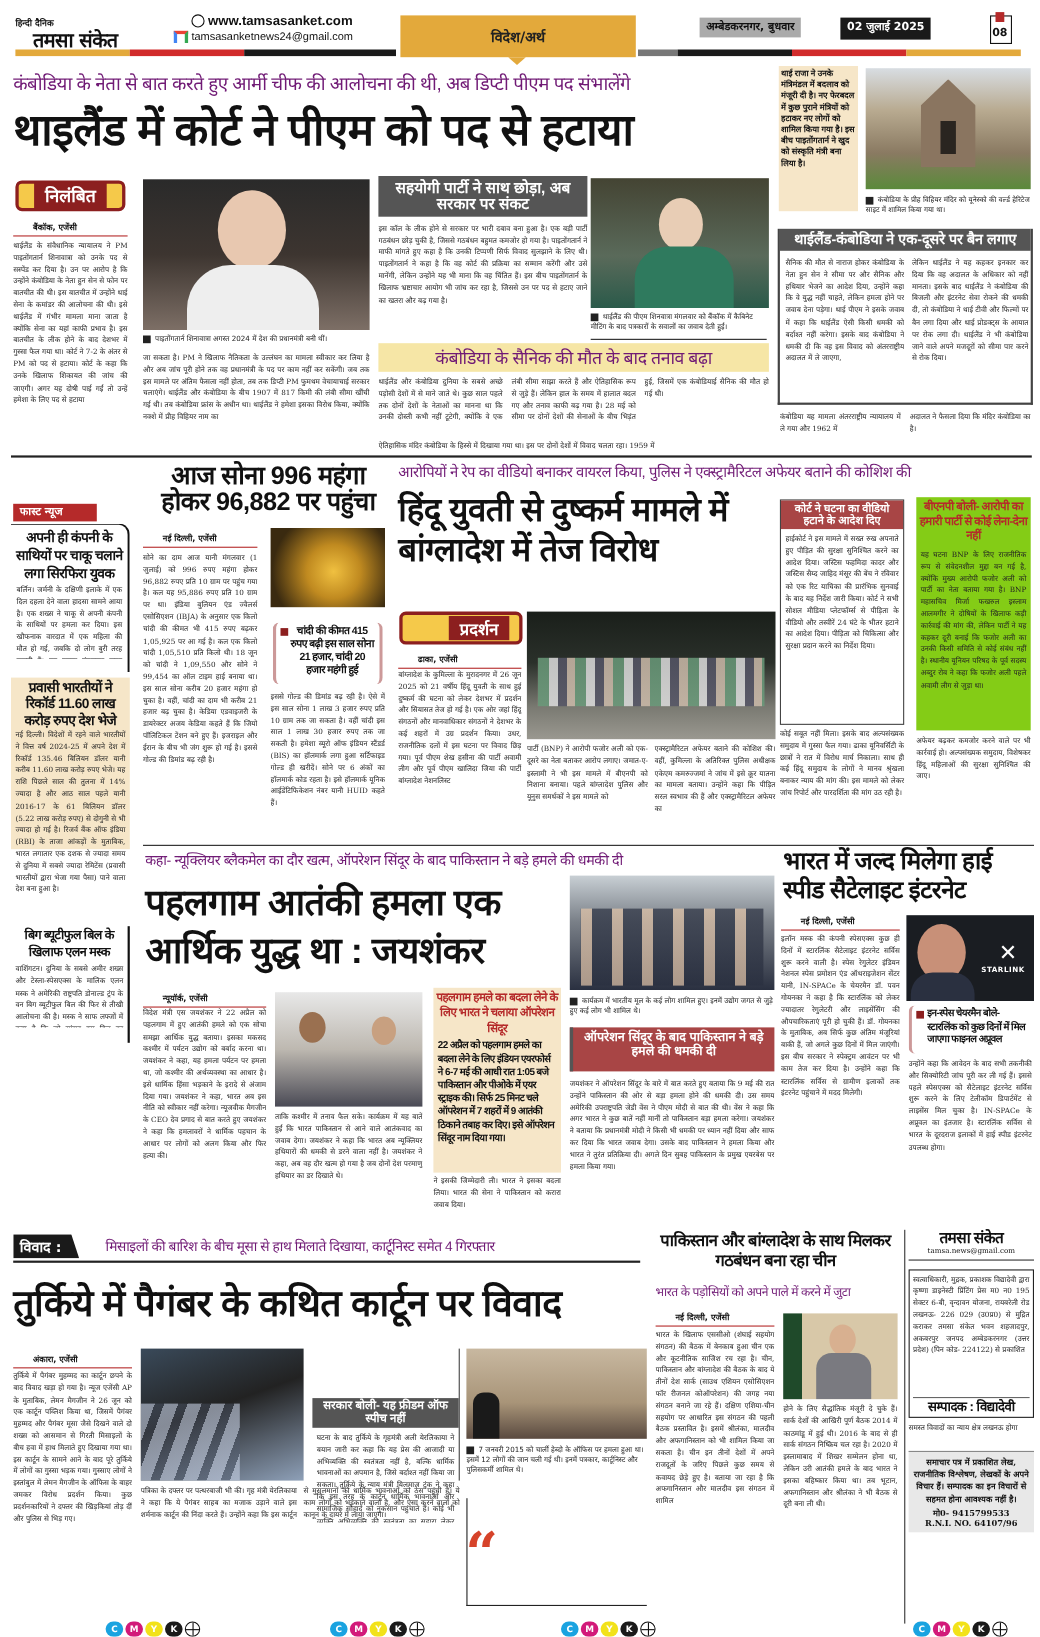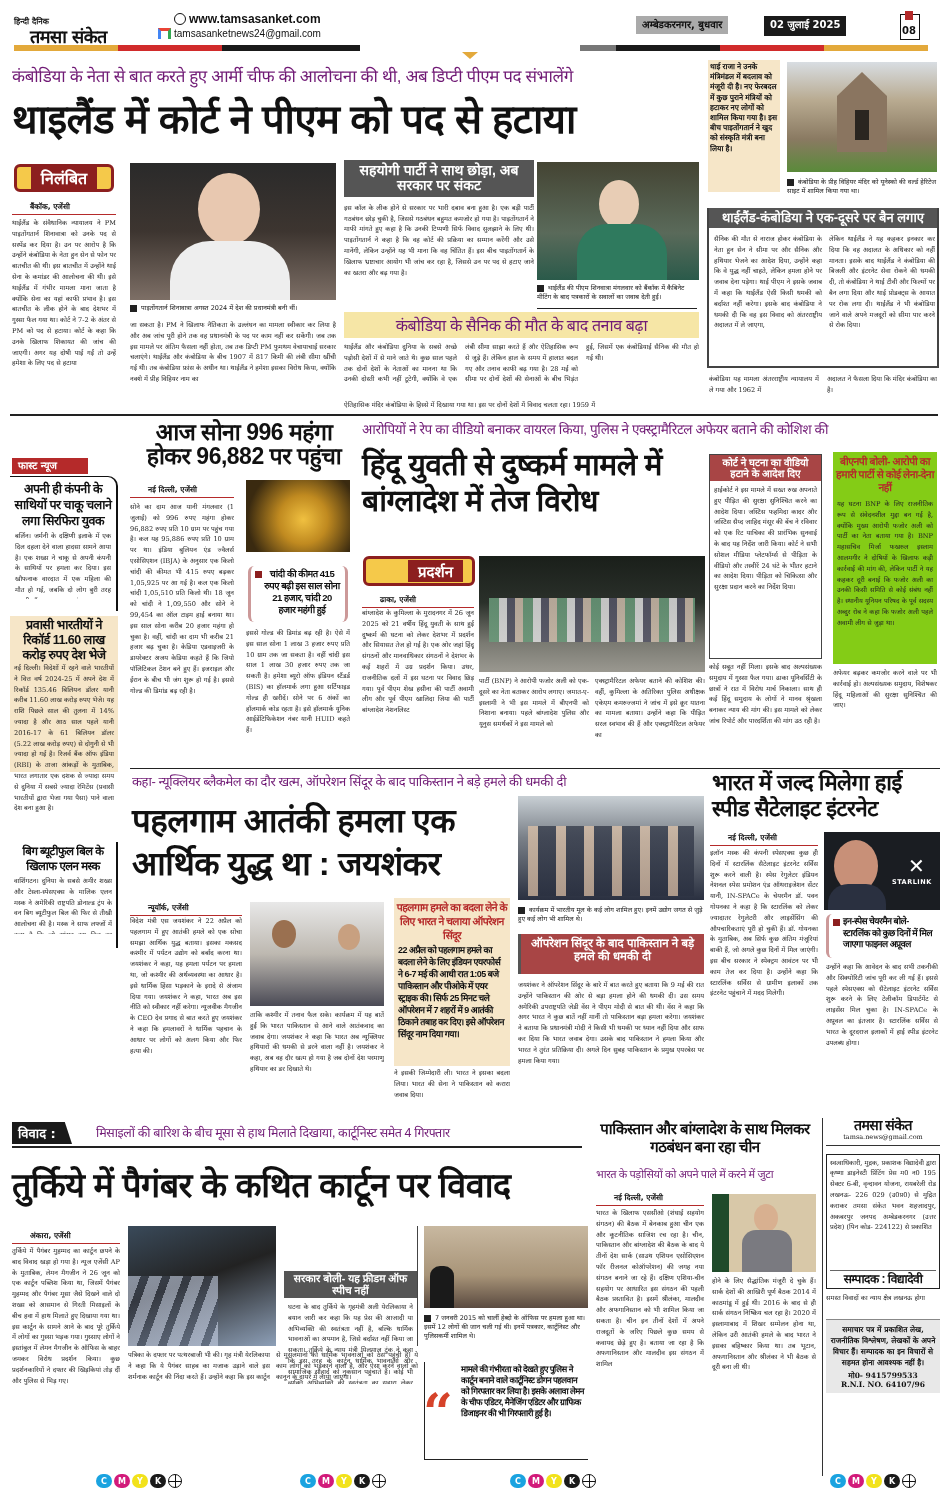--- a/index.html
+++ b/index.html
@@ -29,20 +29,23 @@
 </head>
 <body>
 
 <div class="abs" style="left:0;top:0;width:945px;height:52px;">
   <div class="abs mast-small" style="left:14px;top:15px;font-size:8px;">हिन्दी दैनिक</div>
   <div class="abs mast-big" style="left:30px;top:24px;font-size:18px;">तमसा संकेत</div>
   <div class="abs" style="left:174px;top:13px;width:12px;height:12px;border:1.5px solid #111;border-radius:50%;"></div>
   <div class="abs" style="left:189px;top:12px;font-size:12px;font-weight:bold;font-family:'Liberation Sans',sans-serif;">www.tamsasanket.com</div>
   <div class="abs" style="left:158px;top:28px;width:13px;height:11px;border-left:3px solid #4285f4;border-right:3px solid #34a853;border-top:3px solid #ea4335;"></div>
   <div class="abs" style="left:174px;top:28px;font-size:10px;font-family:'Liberation Sans',sans-serif;">tamsasanketnews24@gmail.com</div>
+  <div class="abs" style="left:364px;top:14px;width:214px;height:38px;background:#e3a93b;display:flex;align-items:center;justify-content:center;">
+    <span style="font-size:13px;font-weight:bold;color:#222;">विदेश/अर्थ</span>
+  </div>
   <div class="abs" style="left:462px;top:52px;width:0;height:0;border-left:8px solid transparent;border-right:8px solid transparent;border-top:7px solid #e3a93b;"></div>
   <div class="abs" style="left:636px;top:16px;height:18px;padding:0 6px;background:#aaa;font-size:10px;font-weight:bold;line-height:18px;">अम्बेडकरनगर, बुधवार</div>
   <div class="abs" style="left:764px;top:16px;height:20px;padding:0 6px;background:#1a1a1a;color:#fff;font-size:10px;font-weight:bold;line-height:18px;">02 जुलाई 2025</div>
   <div class="abs" style="left:900px;top:14px;width:20px;height:26px;border:1.5px solid #111;">
     <div class="abs" style="left:4px;top:-4px;width:8px;height:9px;background:#b52a2a;"></div>
     <span class="abs" style="left:1px;top:10px;font-size:10px;font-weight:bold;">08</span>
   </div>
 
   <div class="abs hd-strip" style="left:14px;top:45px;width:104px;background:#e3a93b;"></div>
   <div class="abs hd-strip" style="left:118px;top:45px;width:104px;background:#d12b2b;"></div>
@@ -222,21 +225,20 @@
   <div class="body-text" style="padding:4px;height:86px;">घटना के बाद तुर्किये के गृहमंत्री अली येरलिकाया ने बयान जारी कर कहा कि यह प्रेस की आजादी या अभिव्यक्ति की स्वतंत्रता नहीं है, बल्कि धार्मिक भावनाओं का अपमान है, जिसे बर्दाश्त नहीं किया जा सकता। तुर्किये के न्याय मंत्री यिलमाज टुंक ने कहा कि इस तरह के कार्टून धार्मिक भावनाओं और सामाजिक सौहार्द को नुकसान पहुंचाते हैं। कोई भी व्यक्ति अभिव्यक्ति की स्वतंत्रता का सहारा लेकर किसी धर्म के प्रतीकों का अपमान नहीं कर सकता।</div>
 </div>
 <div class="abs photo" style="left:424px;top:1226px;width:164px;height:82px;background:linear-gradient(180deg,#c8b8a0 0%,#a89478 60%,#5a4a40 100%);">
   <div class="abs" style="left:6px;top:40px;width:24px;height:42px;background:#1a1a1a;border-radius:10px 10px 0 0;"></div>
 </div>
 <div class="abs caption" style="left:424px;top:1314px;width:164px;">
   <span class="sq"></span><span>7 जनवरी 2015 को चार्ली हेब्दो के ऑफिस पर हमला हुआ था। इसमें 12 लोगों की जान चली गई थी। इनमें पत्रकार, कार्टूनिस्ट और पुलिसकर्मी शामिल थे।</span>
 </div>
 <div class="abs" style="left:424px;top:1362px;width:164px;height:98px;border-left:1px solid #222;border-bottom:1px solid #222;">
   <div class="abs" style="left:-2px;top:20px;font-size:52px;color:#d6432a;font-weight:900;font-family:'DejaVu Serif',serif;">“</div>
-  <div class="abs headline" style="left:36px;top:2px;width:124px;font-size:8.5px;font-weight:bold;line-height:11px;">मामले की गंभीरता को देखते हुए पुलिस ने कार्टून बनाने वाले कार्टूनिस्ट डोगन पहलवान को गिरफ्तार कर लिया है। इसके अलावा लेमन के चीफ एडिटर, मैनेजिंग एडिटर और ग्राफिक डिजाइनर की भी गिरफ्तारी हुई है।</div>
 </div>
 
 <div class="abs headline" style="left:596px;top:1120px;width:218px;font-size:15px;text-align:center;line-height:1.2;">पाकिस्तान और बांग्लादेश के साथ मिलकर गठबंधन बना रहा चीन</div>
 <div class="abs kicker" style="left:596px;top:1166px;font-size:11px;">भारत के पड़ोसियों को अपने पाले में करने में जुटा</div>
 <div class="abs dateline" style="left:596px;top:1190px;width:108px;">नई दिल्ली, एजेंसी</div>
 <div class="abs body-text" style="left:596px;top:1208px;width:108px;height:270px;">भारत के खिलाफ एससीओ (शंघाई सहयोग संगठन) की बैठक में बेनकाब हुआ चीन एक और कूटनीतिक साजिश रच रहा है। चीन, पाकिस्तान और बांग्लादेश की बैठक के बाद ये तीनों देश सार्क (साउथ एशियन एसोसिएशन फॉर रीजनल कोऑपरेशन) की जगह नया संगठन बनाने जा रहे हैं। दक्षिण एशिया-चीन सहयोग पर आधारित इस संगठन की पहली बैठक प्रस्तावित है। इसमें श्रीलंका, मालदीव और अफगानिस्तान को भी शामिल किया जा सकता है। चीन इन तीनों देशों में अपने राजदूतों के जरिए पिछले कुछ समय से कवायद छेड़े हुए है। बताया जा रहा है कि अफगानिस्तान और मालदीव इस संगठन में शामिल</div>
 <div class="abs photo" style="left:712px;top:1194px;width:104px;height:78px;background:linear-gradient(90deg,#1f4a2a 0 16%,#d8c8a8 16% 100%);">
   <div class="abs" style="left:42px;top:10px;width:24px;height:28px;border-radius:50%;background:#d8b090;"></div>
   <div class="abs" style="left:30px;top:36px;width:50px;height:42px;background:#7a7a80;border-radius:14px 14px 0 0;"></div>
 </div>

